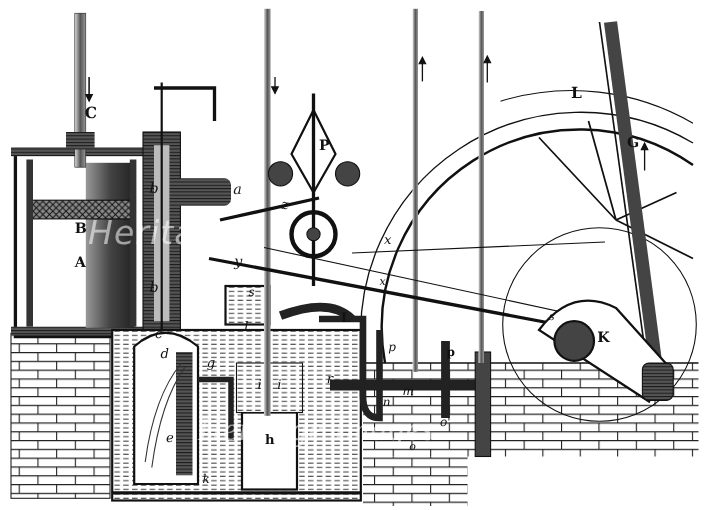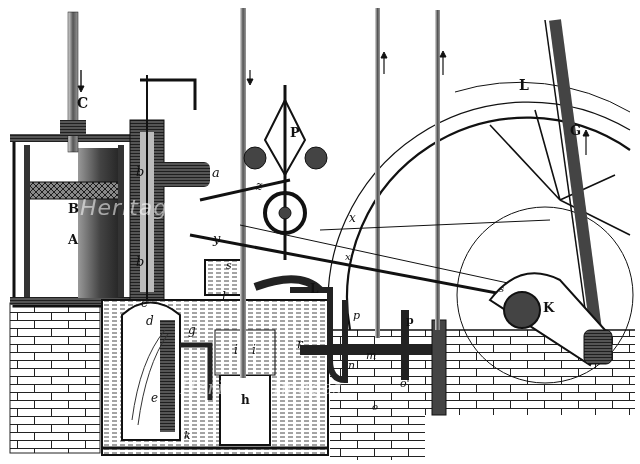--- a/index.html
+++ b/index.html
@@ -1,20 +1,20 @@
 <!DOCTYPE html>
 <html><head>
 <meta charset="utf-8">
 <style>
   html,body{margin:0;padding:0;background:#fff;}
   body{width:640px;height:464px;overflow:hidden;position:relative;font-family:"DejaVu Serif",serif;}
   #art{position:absolute;left:0;top:0;width:640px;height:464px;}
   .lbl{position:absolute;font-family:"DejaVu Serif",serif;font-weight:bold;color:#111;line-height:1;}
   .lbl.it{font-style:italic;font-weight:normal;}
-  .wm{position:absolute;font-family:"DejaVu Sans",sans-serif;font-style:italic;color:rgba(255,255,255,0.55);font-size:22px;letter-spacing:1px;}
+  .wm{position:absolute;font-family:"DejaVu Sans",sans-serif;font-style:italic;color:rgba(255,255,255,0.55);font-size:30px;letter-spacing:1px;}
 </style>
 </head>
 <body>
 
 <svg id="art" viewBox="0 0 640 464" xmlns="http://www.w3.org/2000/svg">
   <defs>
     <pattern id="brick" width="34" height="16" patternUnits="userSpaceOnUse">
       <rect width="34" height="16" fill="#fff"></rect>
       <path d="M0 0.5H34 M0 8.5H34 M0.5 0V8 M17.5 8V16" stroke="#222" stroke-width="1"></path>
     </pattern>

